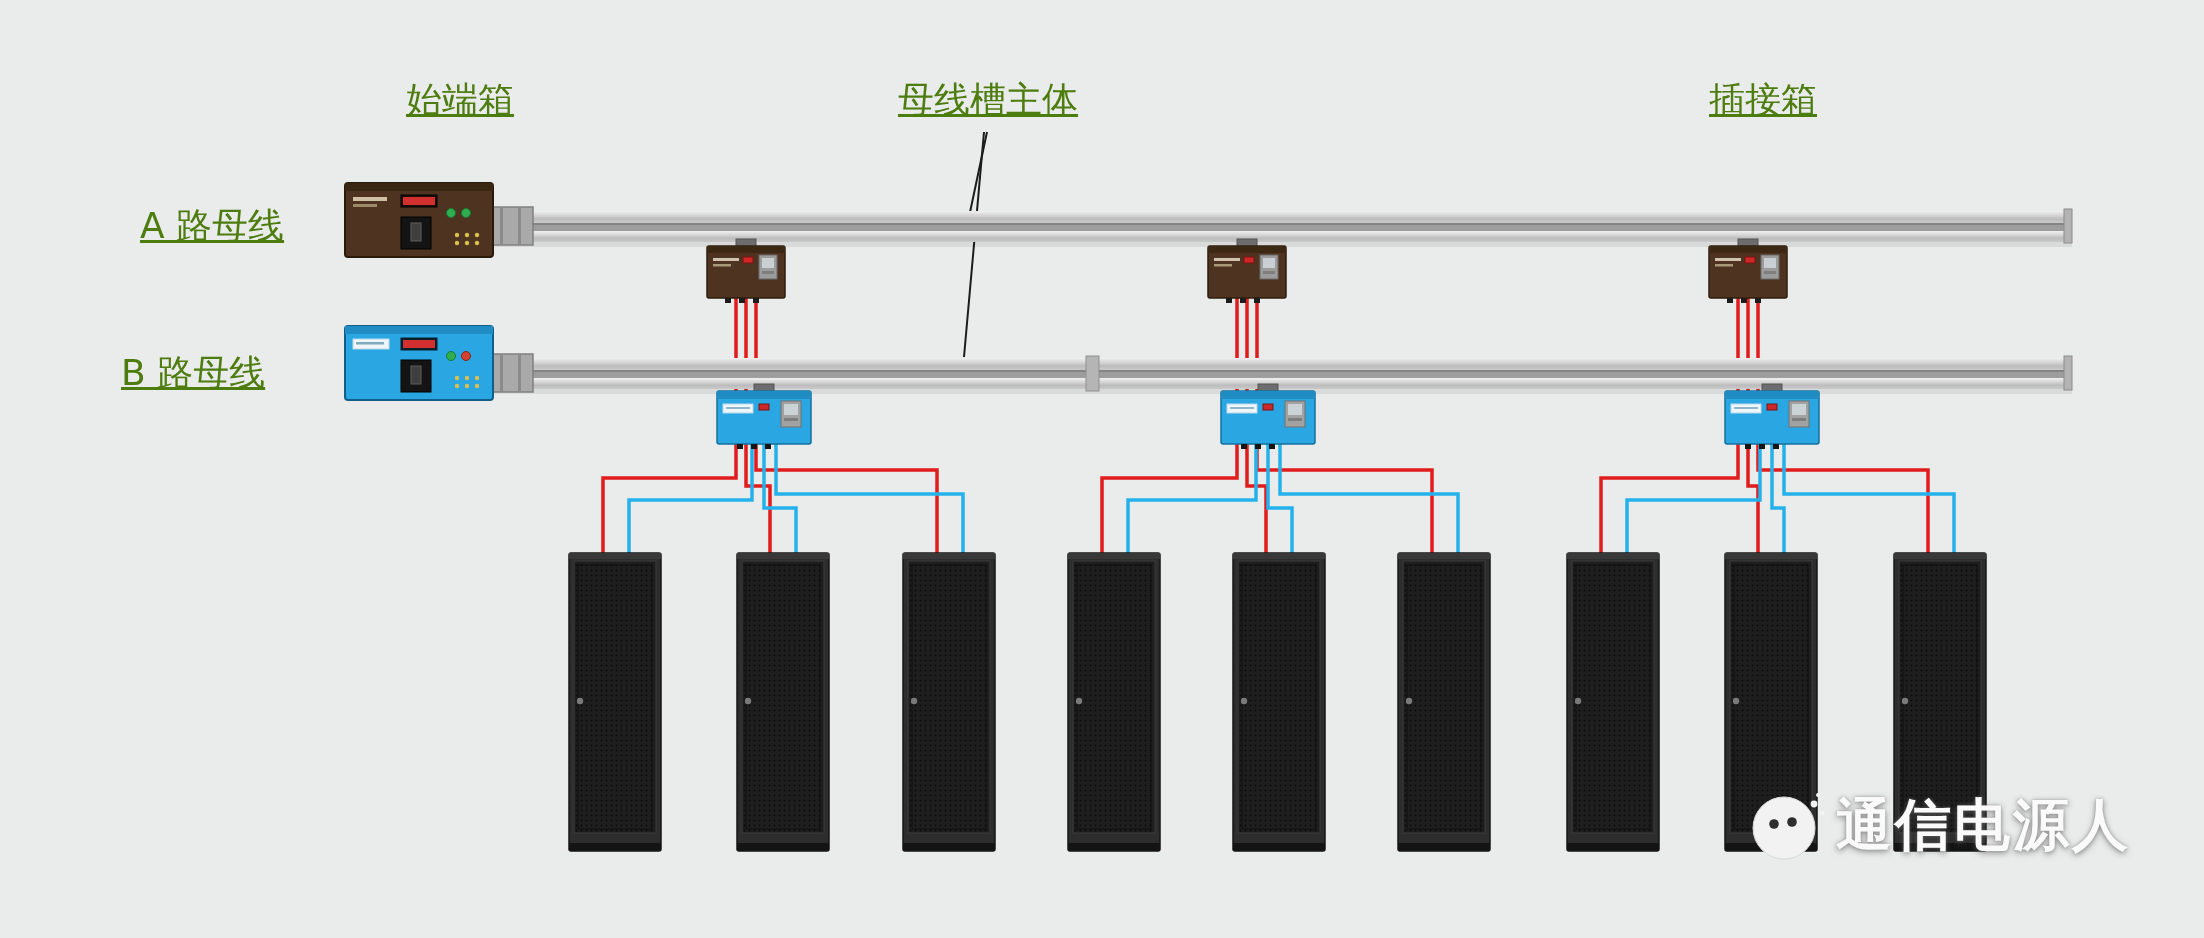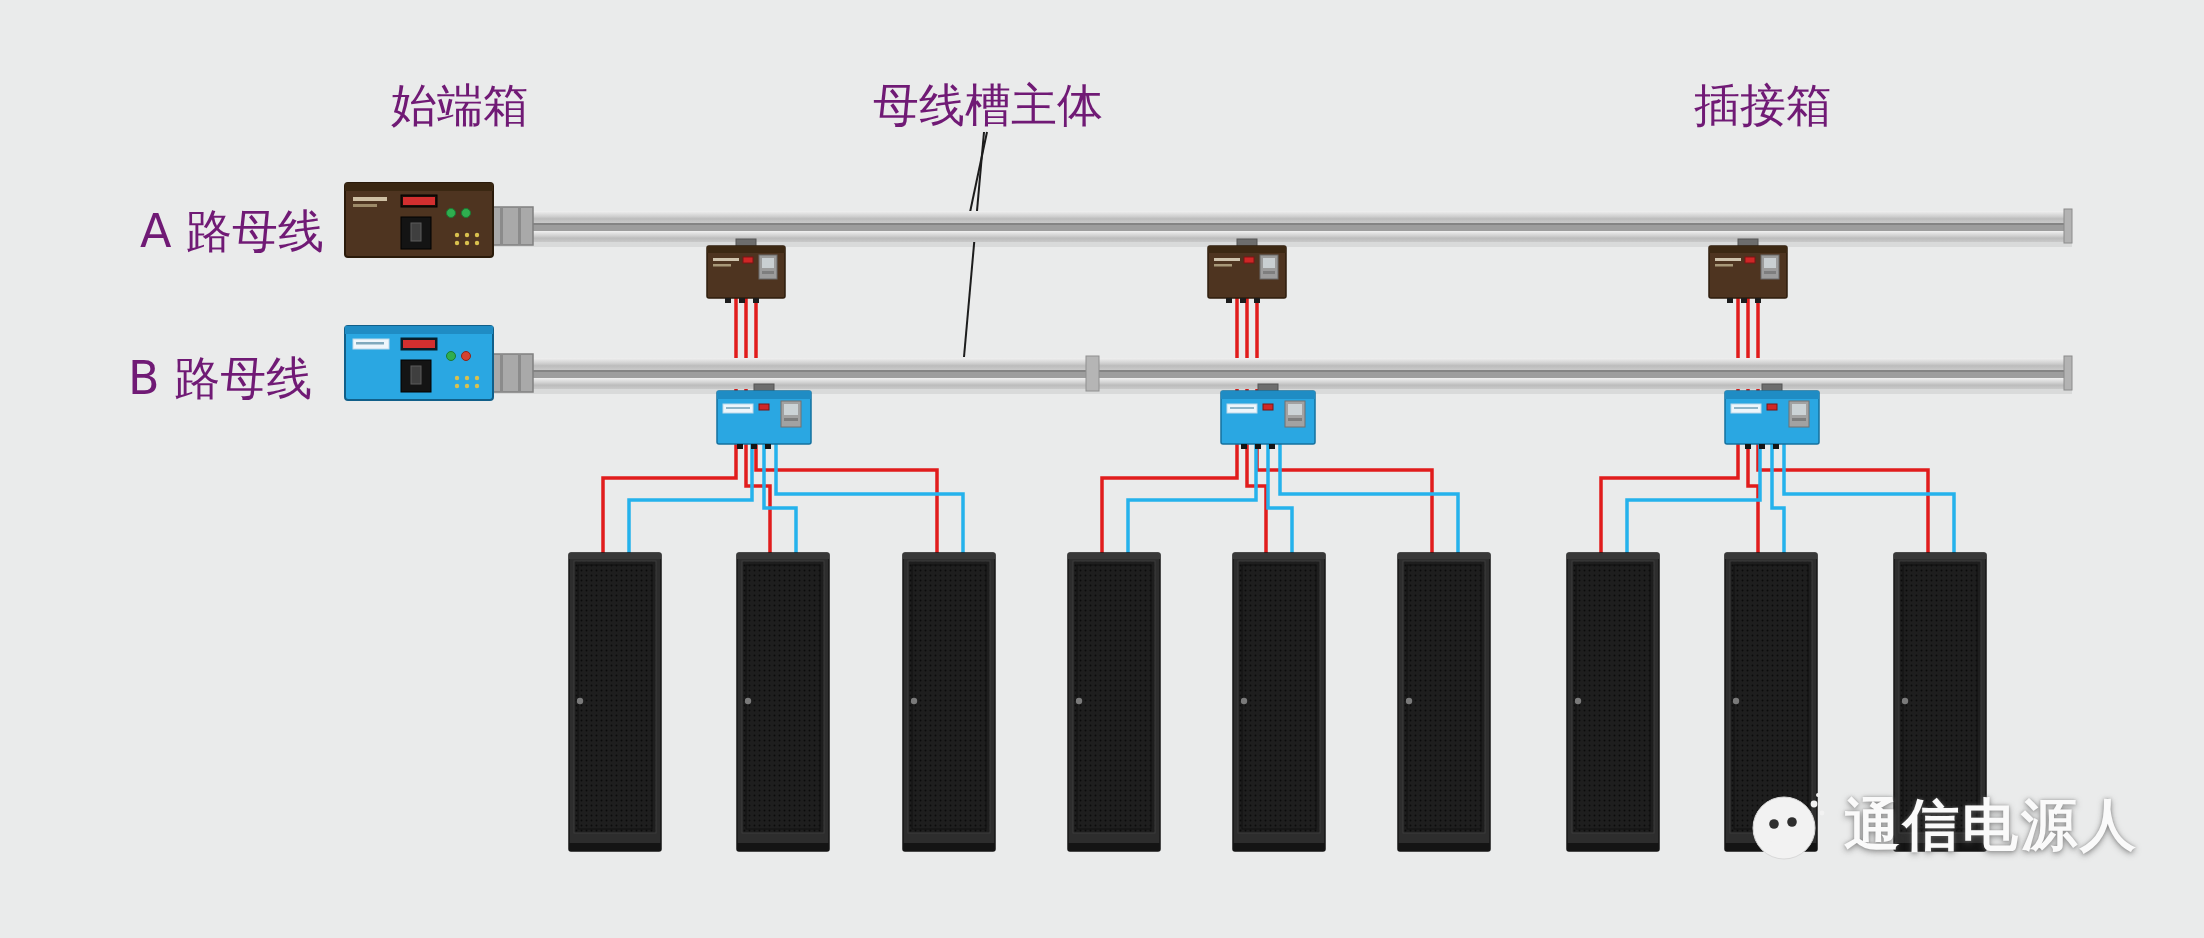--- a/index.html
+++ b/index.html
@@ -1,21 +1,21 @@
 <!DOCTYPE html>
 <html><head>
 <meta charset="utf-8">
 <style>
   html,body{margin:0;padding:0;background:#d9dada;}
   .canvas{position:relative;width:2204px;height:938px;background:#eaebeb;overflow:hidden;
           font-family:"DejaVu Sans","Liberation Sans",sans-serif;}
-  .lbl{position:absolute;color:#701a75;font-size:46px;line-height:1.2;white-space:nowrap;}
+  .lbl{position:absolute;color:#4d7c0f;font-size:36px;line-height:1.2;white-space:nowrap;text-decoration:underline;}
   .lbl-top{text-align:center;}
   svg.scene{position:absolute;left:0;top:0;display:block;}
-  .watermark{position:absolute;left:1742px;top:780px;display:flex;align-items:center;gap:10px;z-index:6;}
+  .watermark{position:absolute;left:1742px;top:780px;display:flex;align-items:center;gap:2px;z-index:6;}
   .wm-text{font-size:56px;font-weight:700;color:#fafafa;letter-spacing:3px;
            text-shadow:0 2px 6px rgba(90,90,90,.65),0 0 3px rgba(130,130,130,.55);}
 </style>
 </head>
 <body>
 
 <div class="canvas">
 
   <svg class="scene" width="2204" height="938" viewBox="0 0 2204 938">
     <defs>
@@ -190,21 +190,21 @@
       <use href="#rack" x="1725" y="553"></use>
       <use href="#rack" x="1894" y="553"></use>
     </g>
   </svg>
 
   <div class="lbl lbl-top" style="left:340px;top:78px;width:240px;">始端箱</div>
   <div class="lbl lbl-top" style="left:868px;top:78px;width:240px;">母线槽主体</div>
   <div class="lbl lbl-top" style="left:1643px;top:78px;width:240px;">插接箱</div>
 
   <div class="lbl" style="left:140px;top:204px;">A 路母线</div>
-  <div class="lbl" style="left:128px;top:351px;">B 路母线</div>
+  <div class="lbl" style="left:121px;top:351px;">B 路母线</div>
 
   <div class="watermark">
     <svg width="92" height="92" viewBox="0 0 92 92">
       <circle cx="42" cy="48" r="31" fill="#f2f2f2" stroke="#d8d8d8" stroke-width="1"></circle>
       <path d="M22,72 L30,60 L38,67 Z" fill="#f2f2f2"></path>
       <circle cx="32" cy="44" r="4.8" fill="#2e2e2e"></circle>
       <circle cx="50" cy="42" r="4.8" fill="#2e2e2e"></circle>
       <circle cx="72" cy="24" r="3.4" fill="#f2f2f2"></circle>
       <circle cx="80" cy="33" r="2.4" fill="#f2f2f2"></circle>
       <circle cx="76" cy="15" r="2" fill="#f2f2f2"></circle>

